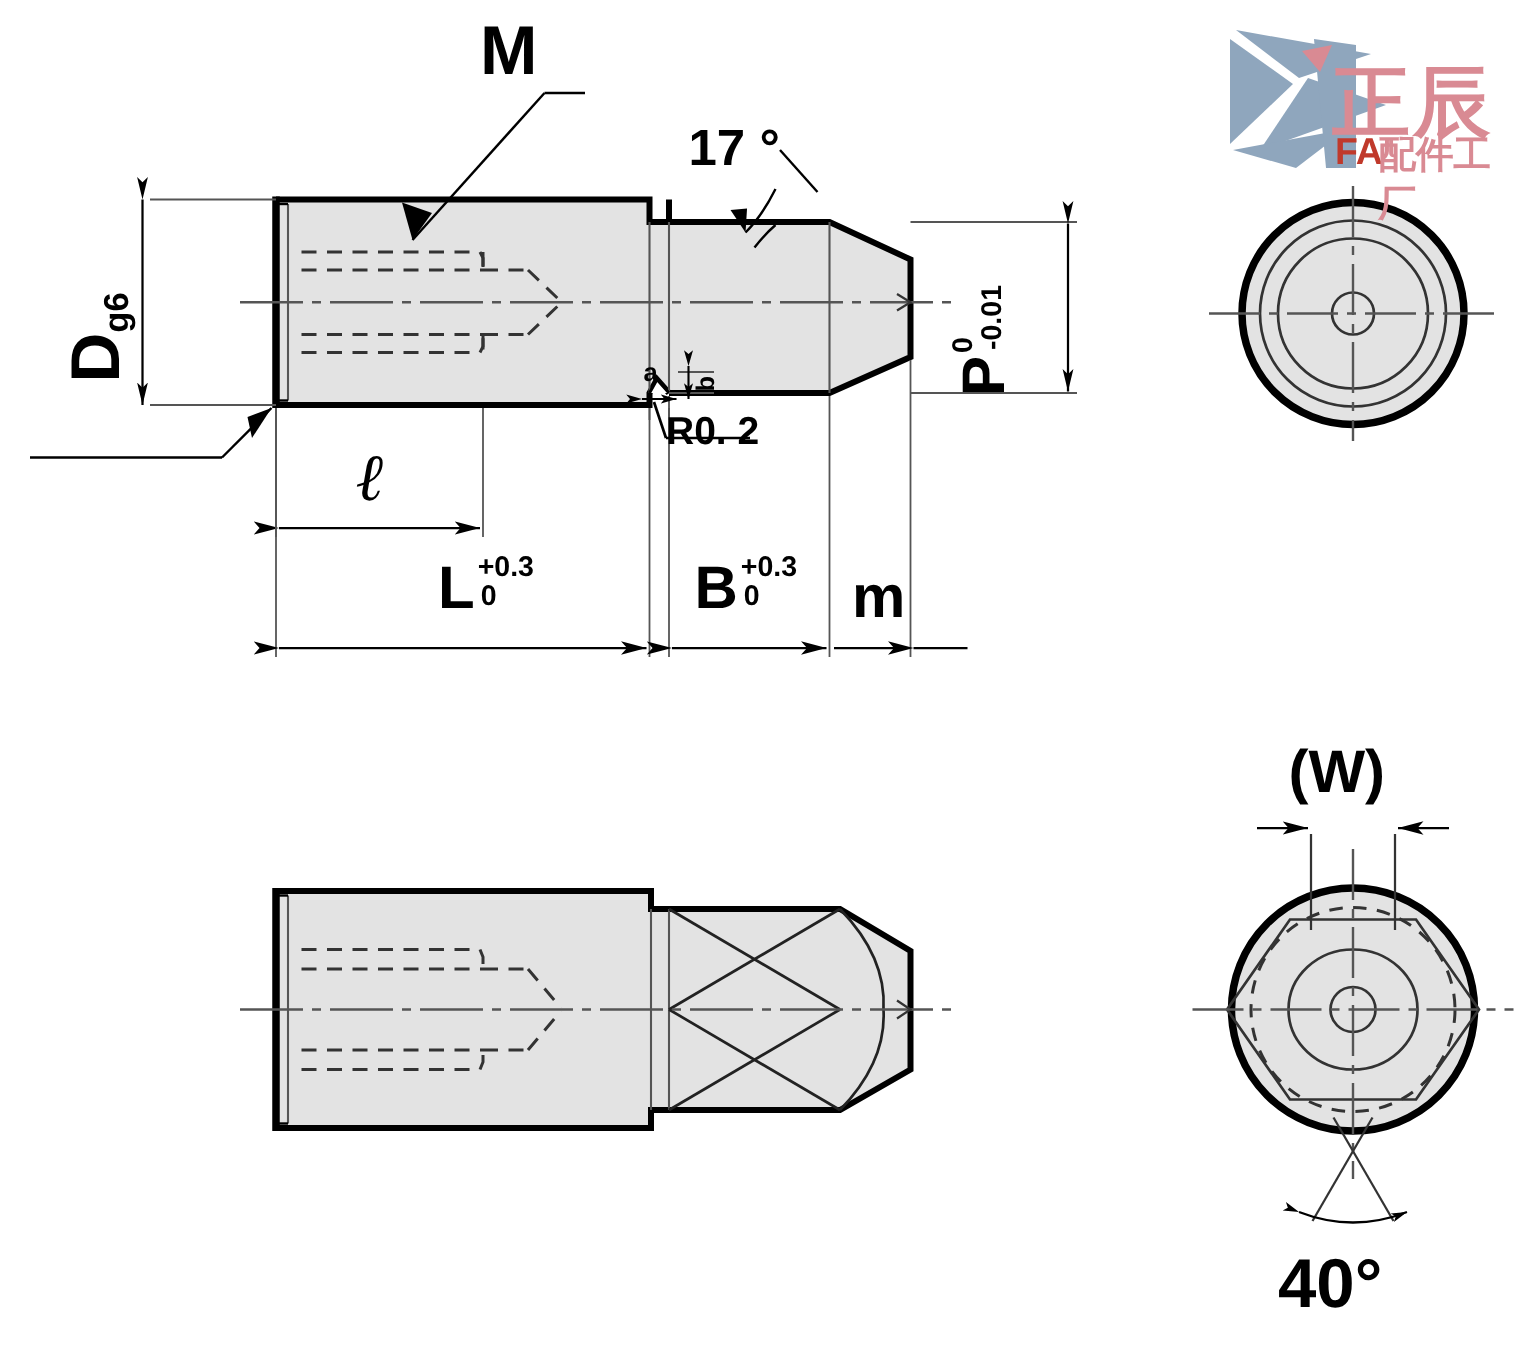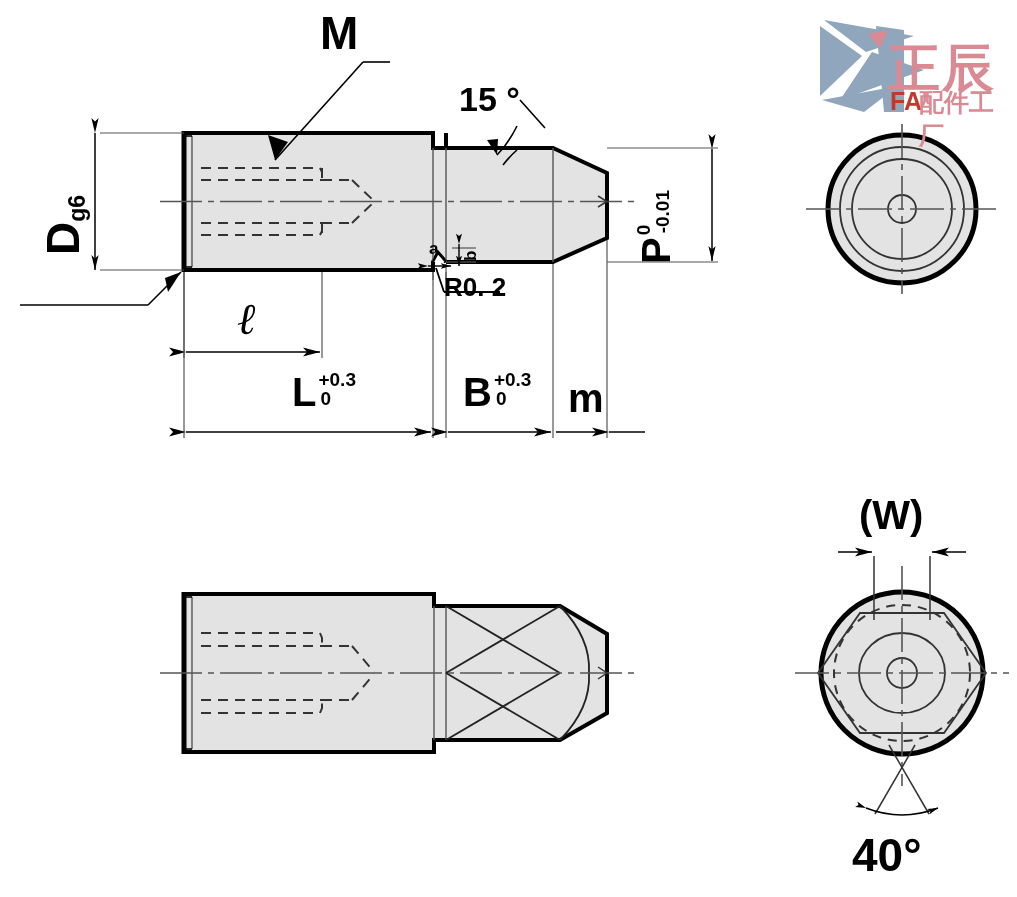--- a/index.html
+++ b/index.html
@@ -309,21 +309,21 @@
         <span class="tl-lo">-0.01</span>
       </span>
   </div>
 
   <div class="lbl lbl-tiny" style="left:429px; top:240px;">a</div>
 
   <div class="lbl lbl-tiny rot90" style="left:462px; top:247px; transform-origin:left top; transform:rotate(-90deg) translate(-14px,0);">b</div>
 
   <div class="lbl lbl-small" style="left:444px; top:274px;">R0. 2</div>
 
-  <div class="lbl" style="left:459px; top:82px; font-size:34px;">15 °</div>
+  <div class="lbl" style="left:459px; top:82px; font-size:34px;">17 °</div>
 
   <div class="lbl lbl-med" style="left:859px; top:495px;">(W)</div>
 
   <div class="lbl lbl-big" style="left:852px; top:832px;">40°</div>
 
   <div class="logo" style="left:806px; top:8px; width:205px; height:108px;text-decoration:underline;">
     <svg width="205" height="108" viewBox="0 0 205 108">
       <g fill="#8fa6bd">
         <path d="M18,12 L108,28 L60,44 Z"></path>
         <path d="M14,18 L56,48 L14,88 Z"></path>

